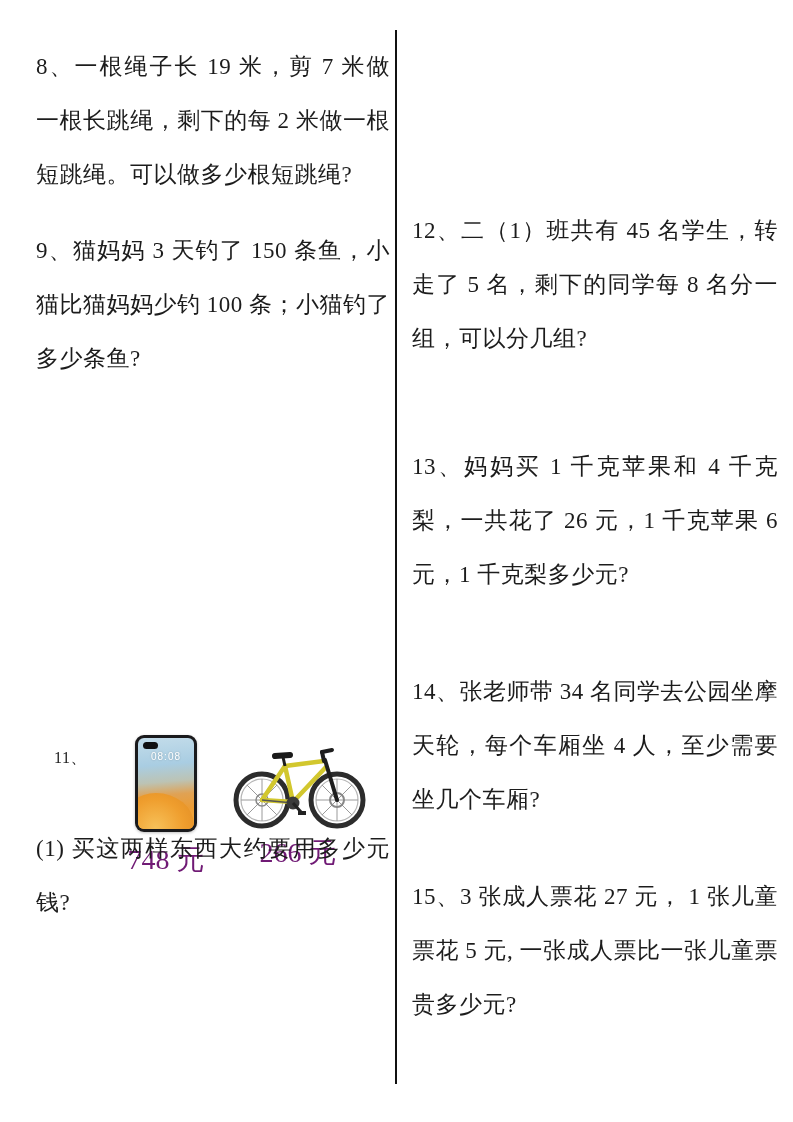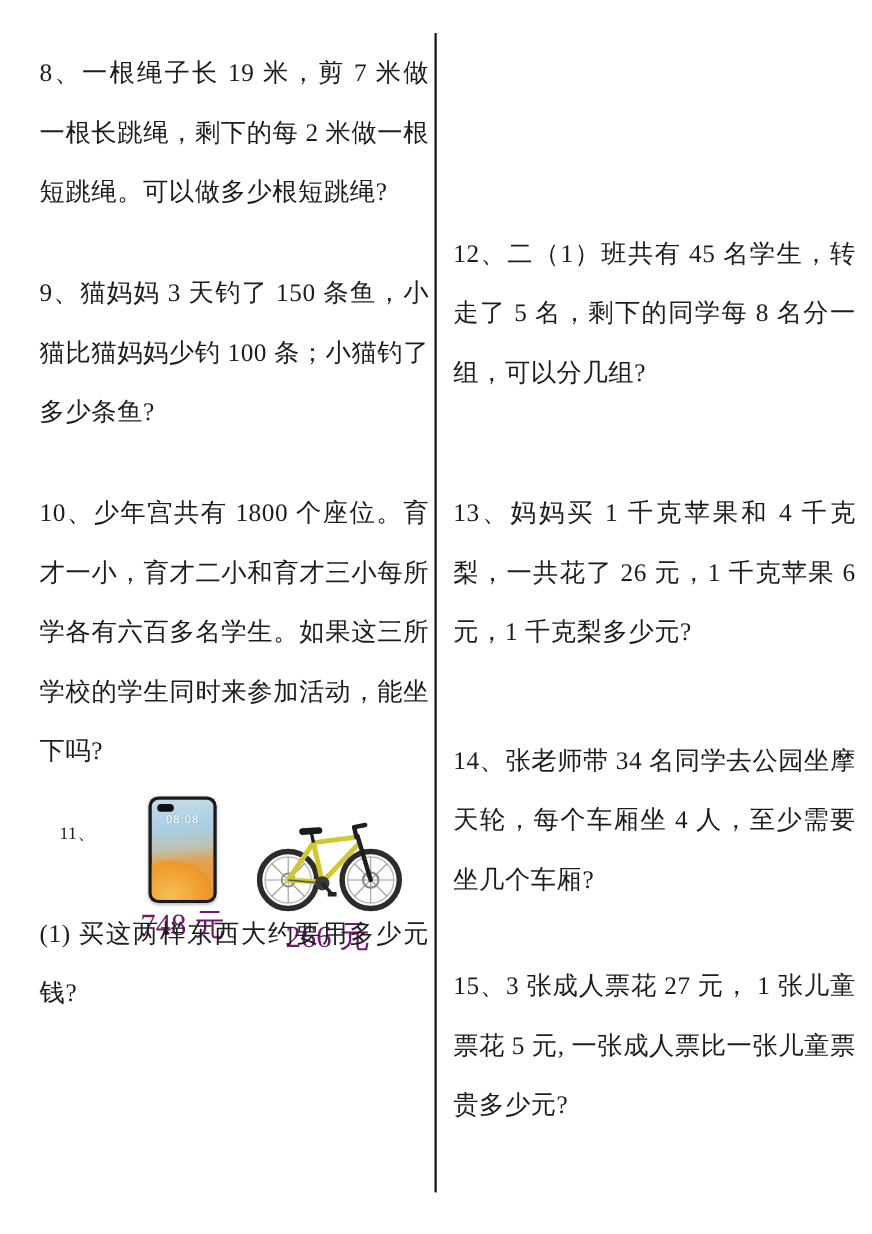--- a/index.html
+++ b/index.html
@@ -58,21 +58,21 @@
     font-size: 28px;
     line-height: 34px;
     margin-top: 4px;
     color: #701a75;
   }
   
   .phone {
     position: relative;
     width: 62px;
     height: 97px;
-    margin: 0 auto;
+    margin: 11px auto;
     background: #1a1a1c;
     border-radius: 9px;
     padding: 3px;
     box-sizing: border-box;
     box-shadow: 0 1px 3px rgba(0,0,0,0.25);
   }
   .phone-screen {
     position: relative;
     width: 100%;
     height: 100%;
@@ -116,23 +116,22 @@
 </style>
 </head>
 <body>
 
 <div class="page">
 
   <div class="divider"></div>
 
   <p class="prob col-left" style="top:40px">8、一根绳子长 19 米，剪 7 米做一根长跳绳，剩下的每 2 米做一根短跳绳。可以做多少根短跳绳?</p>
 
-  <p class="prob col-left" style="top:240px">9、猫妈妈 3 天钓了 150 条鱼，小猫比猫妈妈少钓 100 条；小猫钓了多少条鱼?</p>
-
-  <p class="prob col-left" style="top:440px">10、少年宫共有 1800 个座位。育才一小，育才二小和育才三小每所学各有六百多名学生。如果这三所学校的学生同时来参加活动，能坐下吗?</p>
+  <p class="prob col-left" style="top:224px">9、猫妈妈 3 天钓了 150 条鱼，小猫比猫妈妈少钓 100 条；小猫钓了多少条鱼?</p>
+
 
   <div class="p11-row">
     <span class="p11-label">11、</span>
 
     <div class="figure fig-phone">
       <div class="phone">
         <div class="phone-screen">
           <div class="phone-petal"></div>
           <div class="phone-camera"></div>
           <div class="phone-time">08:08</div>

